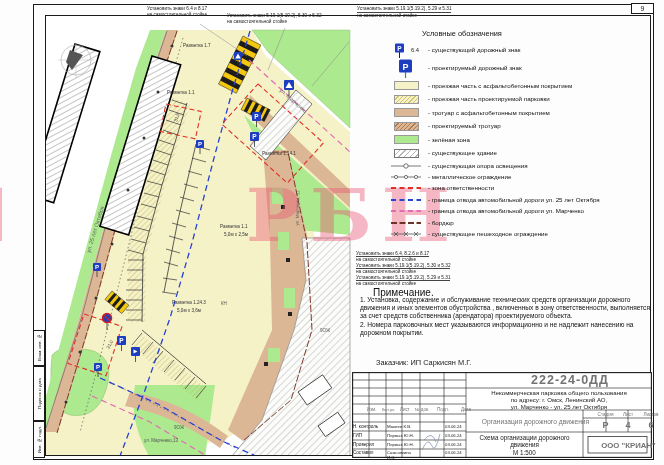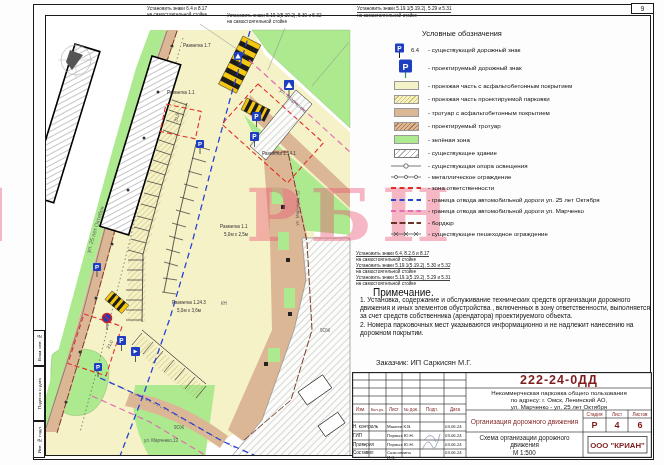--- a/index.html
+++ b/index.html
@@ -21,21 +21,21 @@
   .sw{width:25px;height:9px;border:0.7px solid #999;box-sizing:border-box;}
   .sw-road{background:#f6f2c8;}
   .sw-park{background:repeating-linear-gradient(135deg,#f6f2c8 0 2px,#cfc36e 2px 3px);}
   .sw-walk{background:#dcb795;}
   .sw-walkpr{background:repeating-linear-gradient(135deg,#dcb795 0 2px,#b07a4e 2px 3px);}
   .sw-green{background:#ace98f;}
   .sw-bld{background:repeating-linear-gradient(135deg,#fff 0 3px,#b5b5b5 3px 4px);border-color:#777;}
   
   .note-t{font-size:10px;color:#111;}
   .note-p{font-size:6.6px;line-height:8.1px;color:#111;margin:0 0 1px 0;}
-  .tb{position:absolute;display:flex;align-items:center;justify-content:center;text-align:left;color:#7f1d1d;box-sizing:border-box;}
+  .tb{position:absolute;display:flex;align-items:center;justify-content:center;text-align:left;color:#737373;box-sizing:border-box;margin-left:11px;}
   .wm1{font-family:"DejaVu Serif",serif;font-weight:700;font-size:72px;line-height:1;
        color:rgba(232,85,115,0.42);letter-spacing:10px;z-index:6;pointer-events:none;}
   .wm2{font-size:14px;letter-spacing:7px;color:rgba(128,128,128,0.30);z-index:6;pointer-events:none;}
 </style>
 </head>
 <body>
 
 <div id="page">
 
   <div class="abs frame" style="left:33px;top:4px;width:621px;height:456px;"></div>

